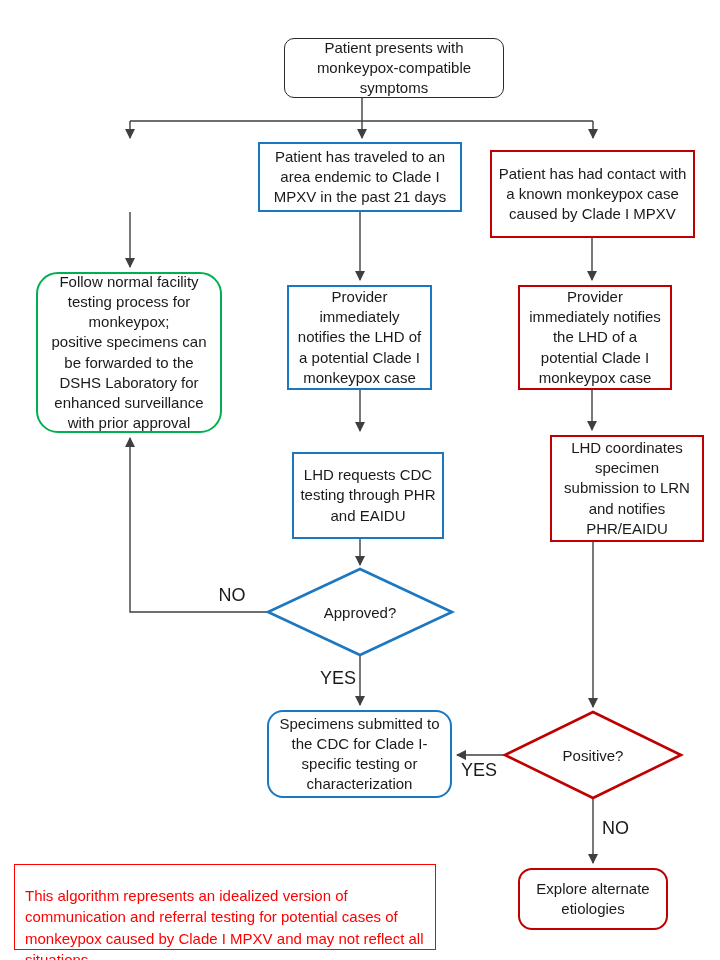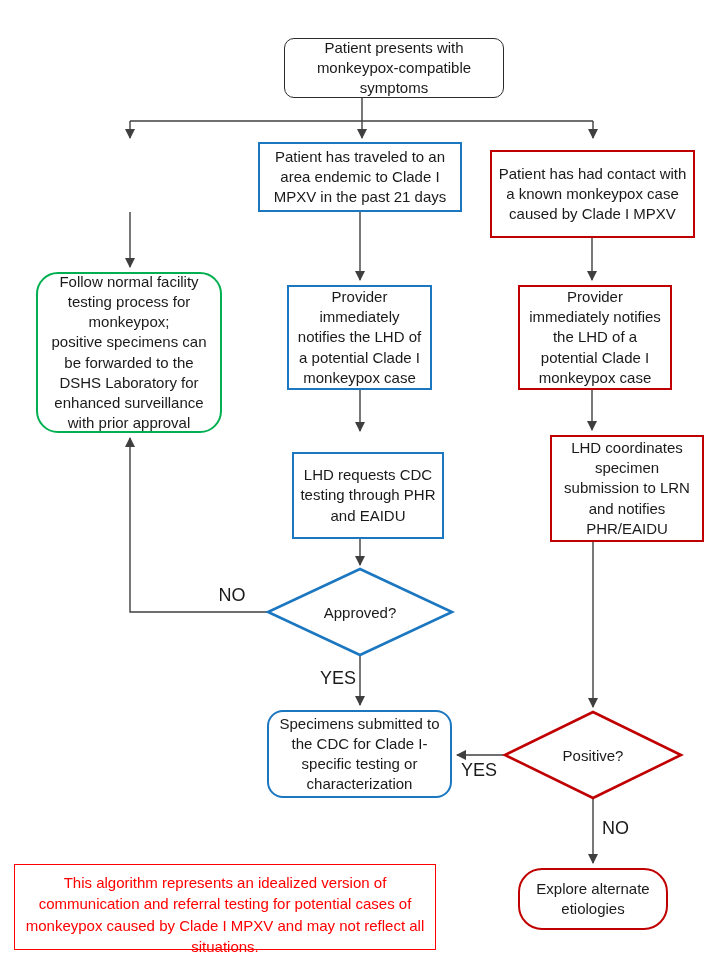--- a/index.html
+++ b/index.html
@@ -33,41 +33,41 @@
     white-space:pre-line;
     padding:3px 6px;
     background:#ffffff;
   }
   .b-black{border:1.6px solid var(--c-black);border-radius:10px;}
   .b-green{border:2.6px solid var(--c-green);}
   .b-green-round{border:2.6px solid var(--c-green);border-radius:22px;}
   .b-blue{border:2.6px solid var(--c-blue);}
   .b-blue-round{border:2.6px solid var(--c-blue);border-radius:16px;}
   .b-red{border:2.6px solid var(--c-red);}
-  .b-red-round{border:2.6px solid var(--c-red);border-radius:24px;}
+  .b-red-round{border:2.6px solid var(--c-red);border-radius:14px;}
   .diamond-label{
     position:absolute;
     display:flex;align-items:center;justify-content:center;
     text-align:center;font-size:15px;
     background:transparent;
   }
   .edge-label{
     position:absolute;
     font-size:18px;
     color:var(--c-text);
     background:transparent;
   }
   .note{
     position:absolute;
     box-sizing:border-box;
     border:1px solid var(--c-note);
     color:var(--c-note);
     font-size:15px;line-height:1.42;
-    text-align:center;
-    padding:7px 10px;
+    text-align:left;
+    padding:20px 10px;
     background:#ffffff;
   }
 </style>
 </head>
 <body>
 
 <div id="canvas">
 
   <svg id="wires" viewBox="0 0 720 960" xmlns="http://www.w3.org/2000/svg">
     <defs>

